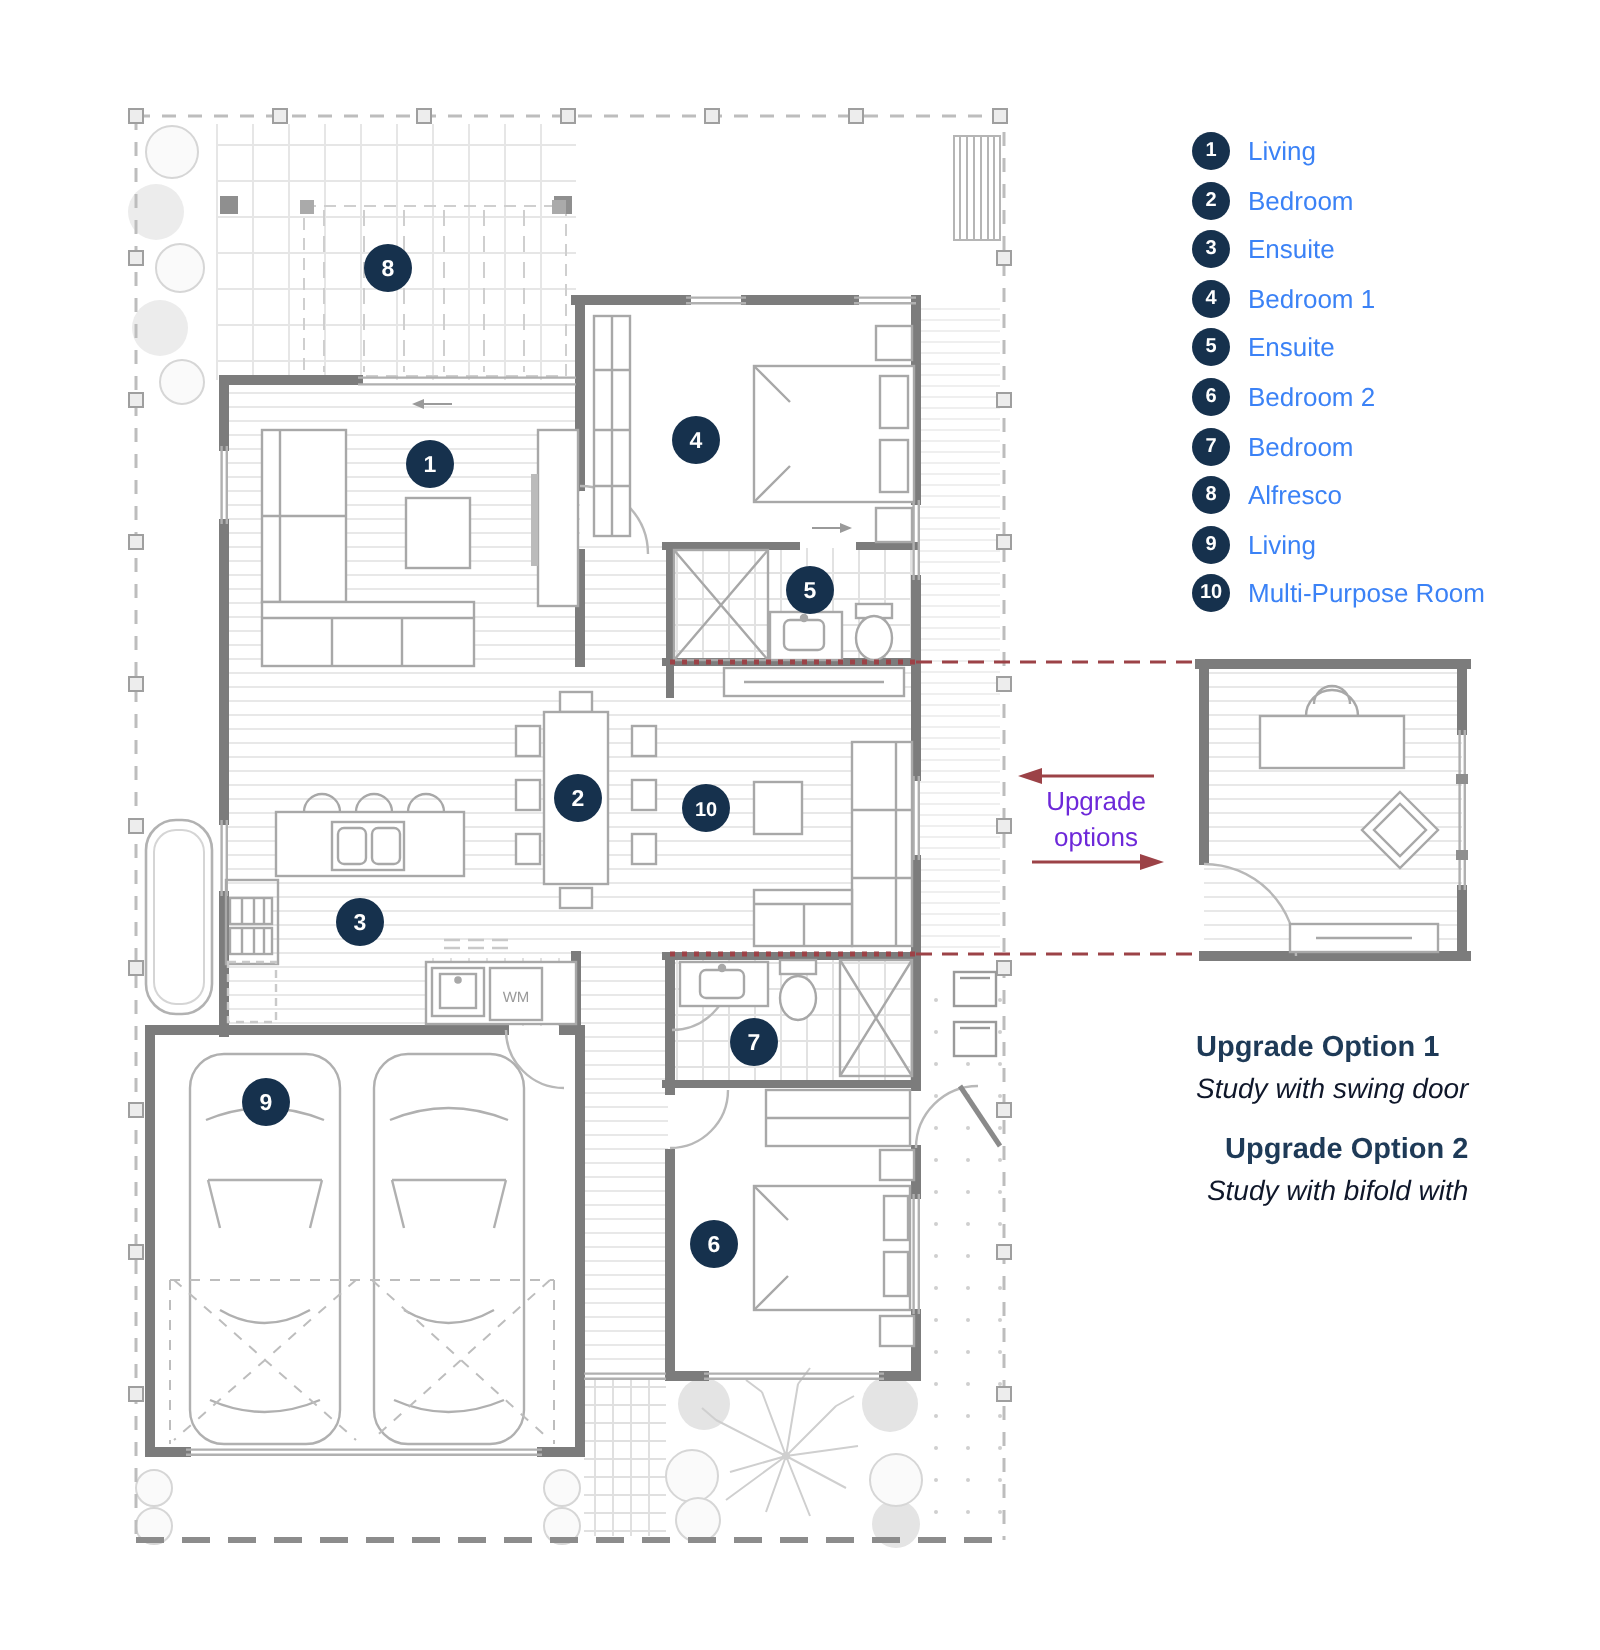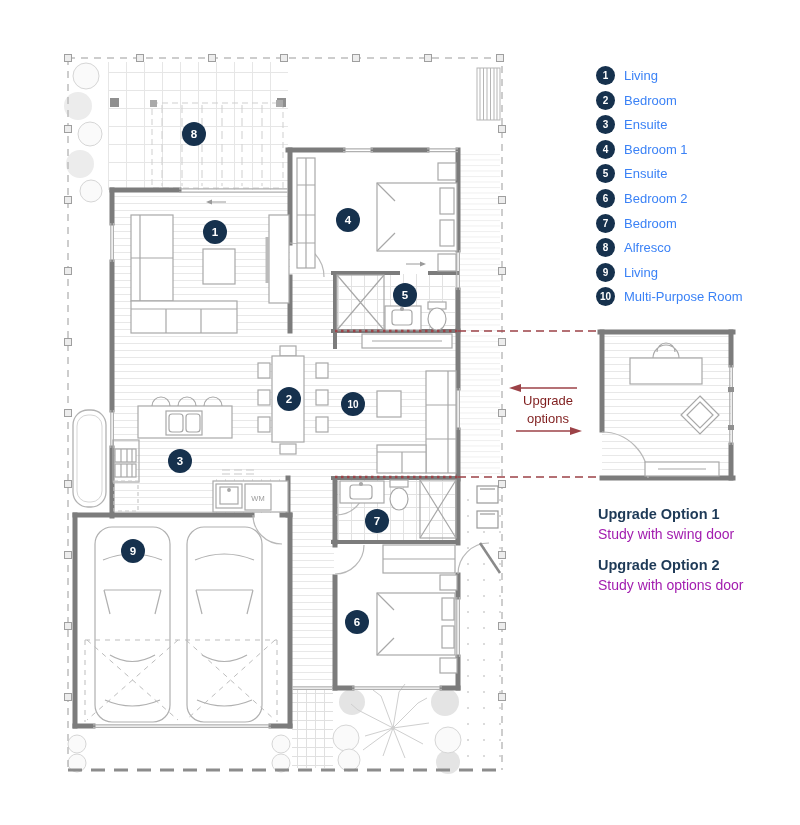--- a/index.html
+++ b/index.html
@@ -8,26 +8,26 @@
   .canvas svg{position:absolute;left:0;top:0;}
   
   .legend{position:absolute;left:596px;top:66px;margin:0;padding:0;list-style:none;}
   .legend li{display:flex;align-items:center;height:19px;margin-bottom:5.6px;}
   .legend .num{width:19px;height:19px;border-radius:50%;background:#16314d;color:#fff;
       font-size:10px;font-weight:bold;display:flex;align-items:center;justify-content:center;
       margin-right:9px;flex:0 0 19px;}
   .legend .lbl{font-size:13px;color:#3b82f6;white-space:nowrap;}
   
   .upgrade-label{position:absolute;left:506px;top:392px;width:84px;text-align:center;
-      font-size:13px;color:#7f1d1d;line-height:1.4;}
+      font-size:13px;color:#6d28d9;line-height:1.4;}
   
   .options{position:absolute;left:598px;top:505px;}
-  .opt + .opt{margin-top:13px;}
-  .opt .t{font-size:14.5px;font-weight:bold;color:#1e3a57;line-height:1.35;}
-  .opt .d{font-size:14px;color:#a21caf;line-height:1.35;}
+  .opt + .opt{margin-top:13px;text-align:right;}
+  .opt .t{font-size:14.5px;font-weight:bold;color:#1e3a57;line-height:1.35;margin-top:10px;}
+  .opt .d{font-size:14px;color:#0f172a;line-height:1.35;font-style:italic;}
   
   .marker-num{fill:#fff;font-weight:bold;font-family:"Liberation Sans",sans-serif;}
   .wm-text{fill:#9a9a9a;font-size:7.5px;font-family:"Liberation Sans",sans-serif;}
 </style>
 </head>
 <body>
 
 <div class="canvas">
 
 <svg width="800" height="825" viewBox="0 0 800 825">
@@ -448,17 +448,17 @@
   <div>options</div>
 </div>
 
 <div class="options">
   <div class="opt">
     <div class="t">Upgrade Option 1</div>
     <div class="d">Study with swing door</div>
   </div>
   <div class="opt">
     <div class="t">Upgrade Option 2</div>
-    <div class="d">Study with options door</div>
+    <div class="d">Study with bifold with</div>
   </div>
 </div>
 
 </div>
 
 </body></html>

